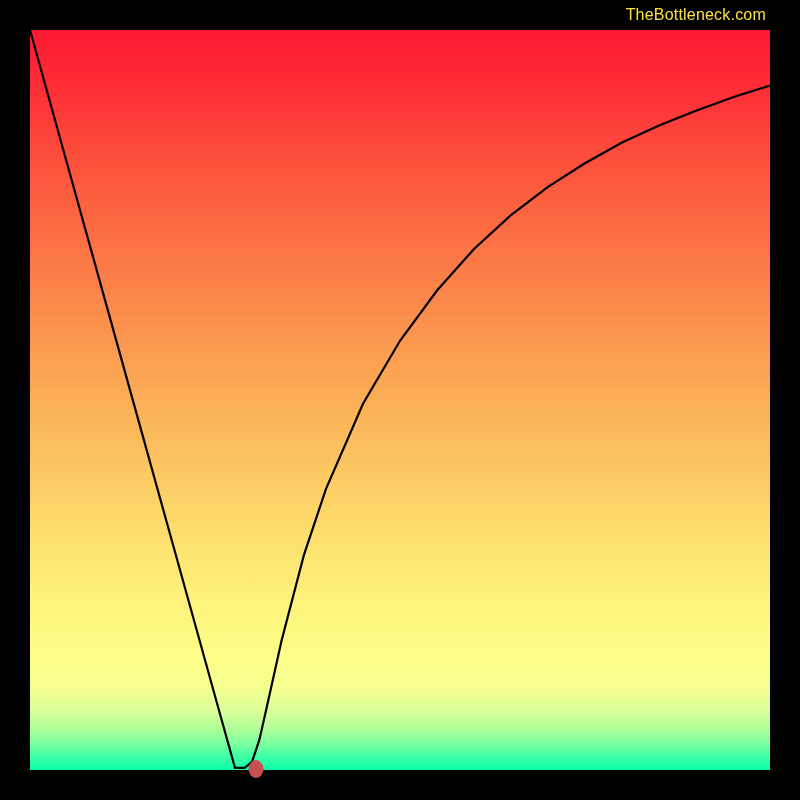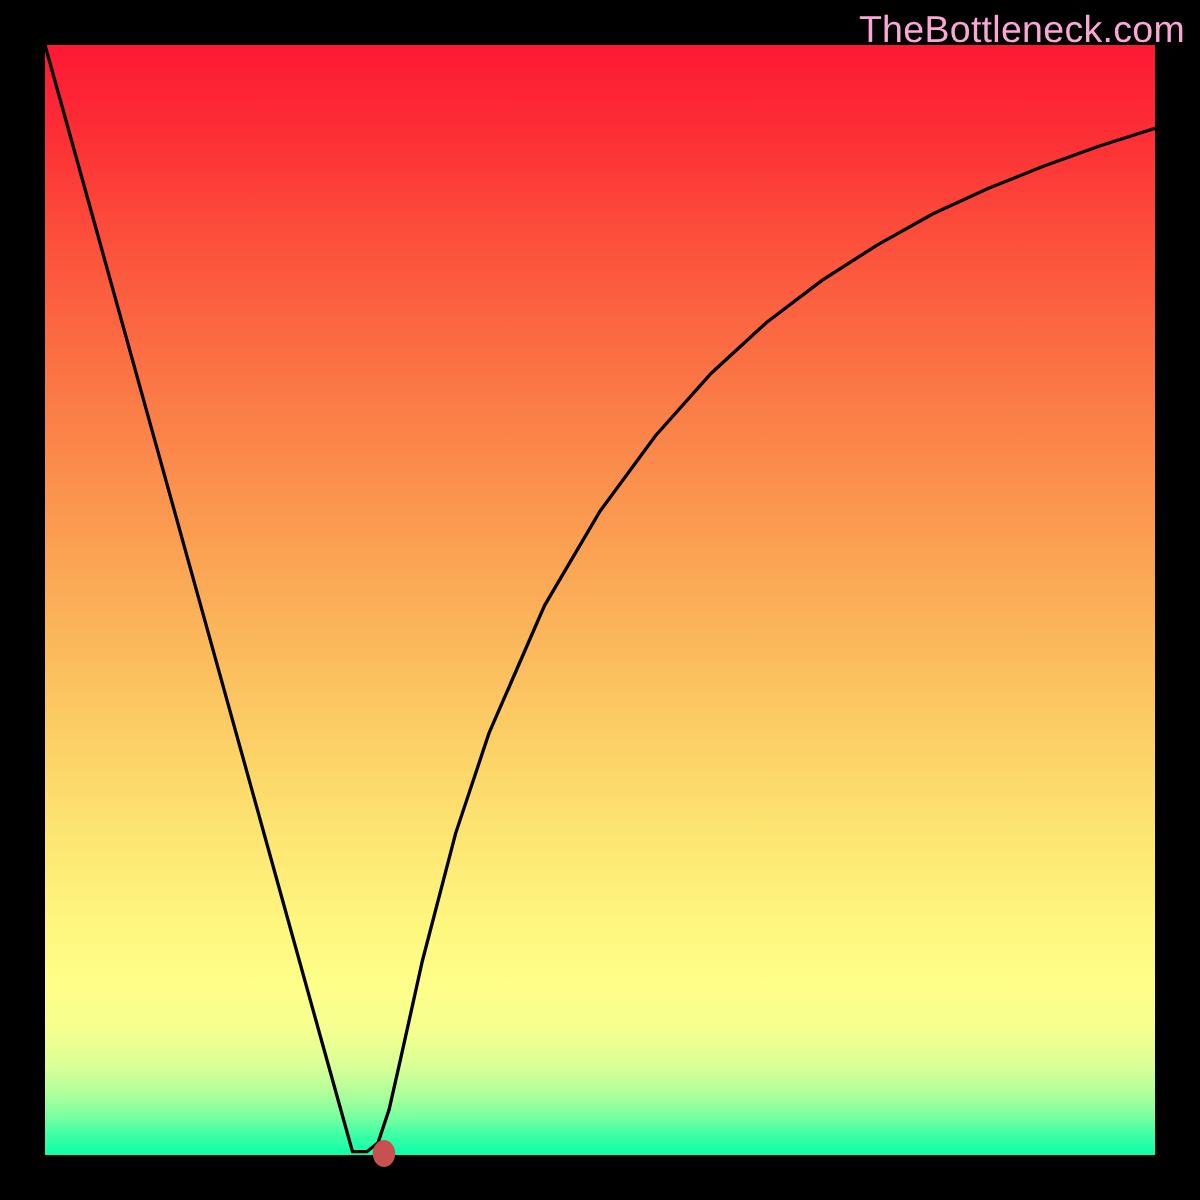--- a/index.html
+++ b/index.html
@@ -7,23 +7,23 @@
     padding: 0;
     width: 800px;
     height: 800px;
     background: #000;
     font-family: Arial, Helvetica, sans-serif;
     position: relative;
   }
   .attribution {
     position: absolute;
     top: 6px;
-    right: 10px;
-    color: #f9a8d4;
-    font-size: 25px;
+    right: 34px;
+    color: #fde047;
+    font-size: 16px;
     font-weight: 400;
     letter-spacing: 0.2px;
   }
   .plot-wrap {
     position: absolute;
     left: 30px;
     top: 30px;
     width: 740px;
     height: 740px;
     background: #000;

